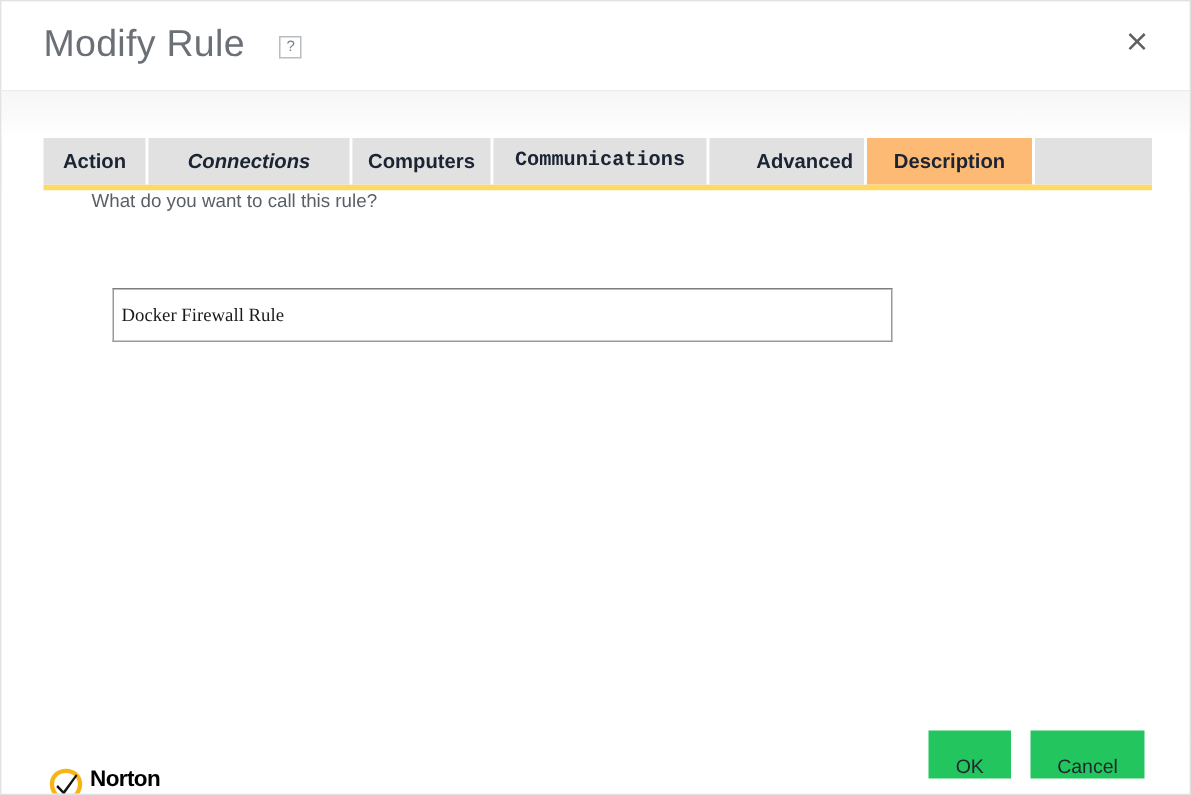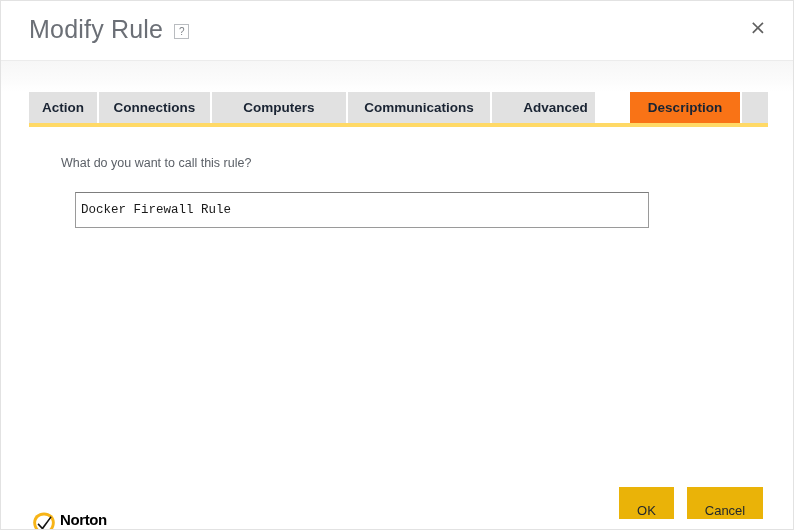--- a/index.html
+++ b/index.html
@@ -31,20 +31,21 @@
     box-sizing: border-box;
     background: #ffffff;
     border-bottom: 1px solid #ececec;
   }
   #title-wrap {
     position: absolute;
     left: 28px;
     top: 16px;
     display: flex;
     align-items: center;
+    gap: 12px;
   }
   #page-title {
     font-size: 25px;
     font-weight: 400;
     color: #6b6f76;
     letter-spacing: 0.2px;
     line-height: 1;
     font-family: "Liberation Sans", sans-serif;
   }
   #help-icon {
@@ -101,22 +102,21 @@
     display: flex;
     align-items: center;
     justify-content: center;
     border-right: 2px solid #ffffff;
     cursor: pointer;
     user-select: none;
     box-sizing: border-box;
     white-space: nowrap;
   }
   .tab.active {
-    background: #f97316;
-    margin-left: 33px;
+    background: #fdba74;
   }
   .tab.filler {
     flex: 1 1 auto;
     border-right: none;
     cursor: default;
   }
   #tab-underline {
     margin-left: 28px;
     width: 739px;
     height: 4px;
@@ -129,35 +129,35 @@
     height: 366px;
     background: #ffffff;
   }
   .body-text {
     position: absolute;
     left: 60px;
     color: #5a5f66;
     font-size: 12.5px;
     white-space: nowrap;
   }
-  #prompt-label { top: 29px; }
+  #prompt-label { top: 0; }
   #description-label { top: 40px; }
 
   #description-input {
     position: absolute;
     left: 74px;
     top: 65px;
-    width: 574px;
+    width: 520px;
     height: 22px;
     box-sizing: border-box;
     border: 1px solid #9a9a9a;
     border-top-color: #7d7d7d;
     background: #ffffff;
     color: #1a1a1a;
-    font-family: Liberation Mono, monospace;
+    font-family: Liberation Serif, serif;
     font-size: 12.5px;
     padding: 17px 5px;
     outline: none;
   }
 
   
   #footer {
     position: relative;
     height: 70px;
     background: #ffffff;
@@ -190,21 +190,21 @@
     font-size: 8px;
     color: #8d8d8d;
     margin-top: 2px;
     letter-spacing: 0.1px;
   }
 
   .dialog-button {
     position: absolute;
     top: 486px;
     height: 30px;
-    background: #eab308;
+    background: #22c55e;
     border: none;
     color: #23282e;
     font-family: "Liberation Sans", sans-serif;
     font-size: 13px;
     cursor: pointer;
     padding: 16px;
   }
   #ok-button { left: 618px; width: 55px; }
   #cancel-button { left: 686px; width: 76px; }
 </style>
@@ -218,23 +218,23 @@
       <span id="page-title">Modify Rule</span>
       <span id="help-icon">?</span>
     </div>
     <div id="close-button">×</div>
   </div>
 
   <div id="band"></div>
 
   <div id="tabstrip">
     <div class="tab" style="width:70px;">Action</div>
-    <div class="tab" style="width:113px;">Connections</div>
-    <div class="tab" style="width:136px;">Computers</div>
-    <div class="tab" style="width:144px;">Communications</div>
+    <div class="tab" style="width:136px;font-style:italic;">Connections</div>
+    <div class="tab" style="width:94px;">Computers</div>
+    <div class="tab" style="width:144px;font-family:Liberation Mono, monospace;">Communications</div>
     <div class="tab" style="width:105px;padding-left:24px;">Advanced</div>
     <div class="tab active" style="width:112px;">Description</div>
     <div class="tab filler"></div>
   </div>
   <div id="tab-underline"></div>
 
   <div id="content">
     <div class="body-text" id="prompt-label">What do you want to call this rule?</div>
     <input id="description-input" type="text" value="Docker Firewall Rule" style="">
   </div>

